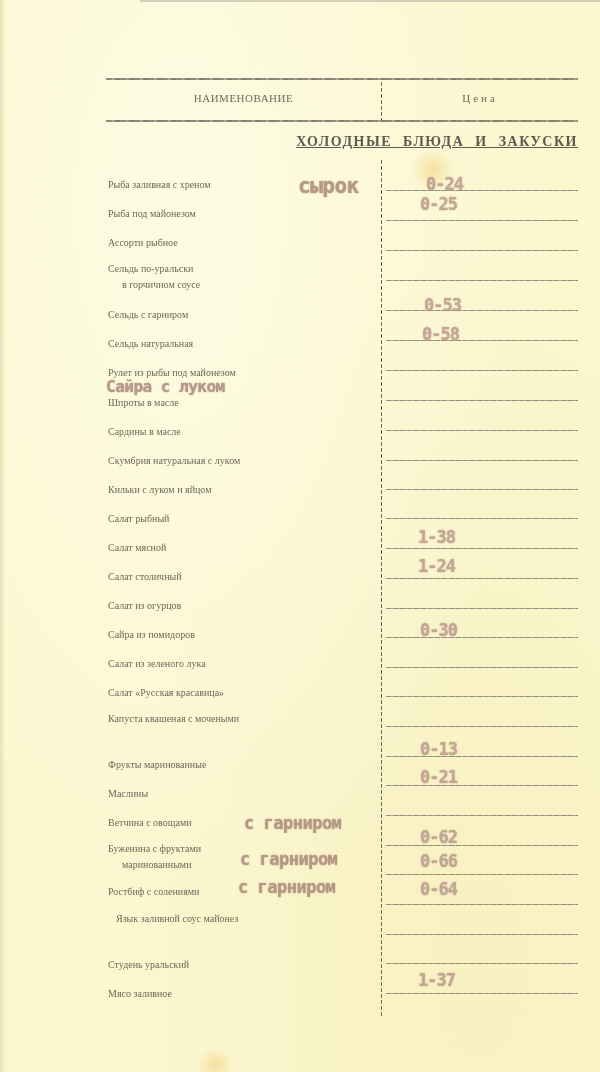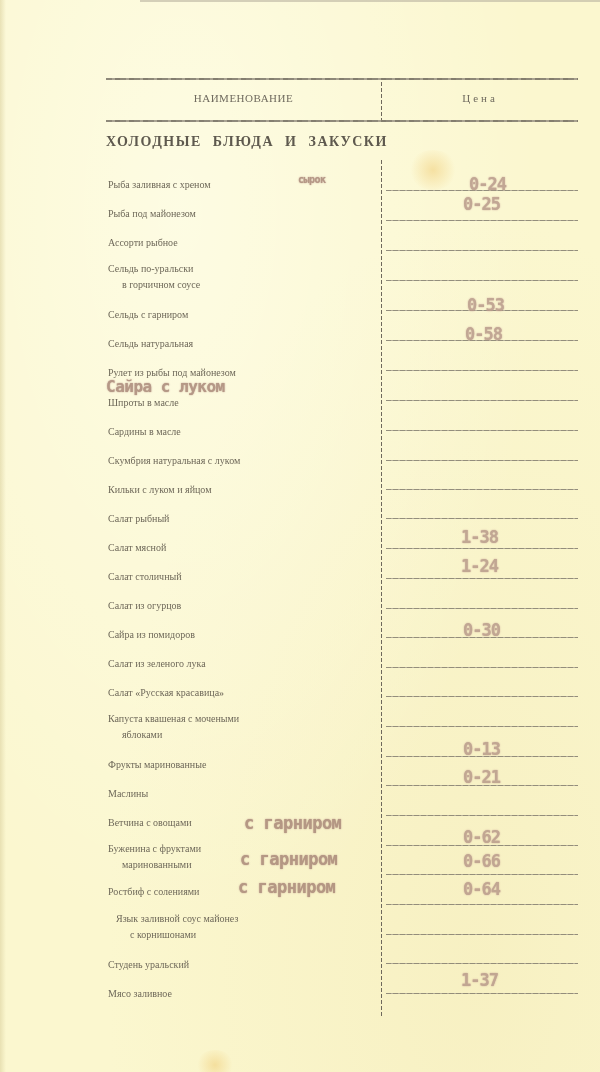--- a/index.html
+++ b/index.html
@@ -35,39 +35,40 @@
     text-align: center; font-size: 11px; letter-spacing: 0.5px;
     font-family: "Liberation Serif", serif; color: #6f6a5e;
   }
   .hdr-price {
     position: absolute; left: 382px; width: 196px; top: 92px;
     text-align: center; font-size: 11px; letter-spacing: 3px;
     font-family: "Liberation Serif", serif; color: #6f6a5e;
   }
   .section-title {
     position: absolute; left: 106px; width: 472px; top: 134px;
-    text-align: left; font-size: 14px; font-weight: bold; letter-spacing: 1.5px;
+    text-align: right; font-size: 14px; font-weight: bold; letter-spacing: 1.5px;
     font-family: "Liberation Serif", serif; color: #5e594e;
     word-spacing: 6px;
+    text-decoration: underline;
   }
   .item {
     position: absolute; left: 108px; width: 270px;
     font-size: 10px; line-height: 16px; color: #6e6859;
     font-family: "Liberation Serif", serif;
     white-space: nowrap;
   }
   .item .l2 { display: block; padding-left: 14px; }
   .rule {
     position: absolute; left: 386px; width: 192px; height: 1px;
     background: repeating-linear-gradient(90deg, #7a7468 0 5px, #a39c8c 5px 7px);
     opacity: 0.8;
   }
   .price {
     position: absolute; left: 420px; width: 80px;
-    text-align: right; font-size: 17px; font-weight: bold;
+    text-align: left; font-size: 17px; font-weight: bold;
     font-family: "DejaVu Sans Mono", "Liberation Mono", monospace;
     color: #b89a8a; opacity: 0.85; letter-spacing: -1px;
     text-shadow: 0 0 1px #c9a89a, 0 0 2px rgba(190,150,140,0.6);
   }
   .stamp {
     position: absolute; font-size: 17px; font-weight: bold;
     font-family: "DejaVu Sans Mono", "Liberation Mono", monospace;
     color: #a98878; opacity: 0.85; letter-spacing: -0.5px;
     text-shadow: 0 0 1px #b9988a, 0 0 2px rgba(180,140,130,0.6);
     white-space: nowrap;
@@ -106,27 +107,27 @@
 <div class="item" style="top:424px;"><span>Сардины в масле</span></div>
 <div class="item" style="top:453px;"><span>Скумбрия натуральная с луком</span></div>
 <div class="item" style="top:482px;"><span>Кильки с луком и яйцом</span></div>
 <div class="item" style="top:511px;"><span>Салат рыбный</span></div>
 <div class="item" style="top:540px;"><span>Салат мясной</span></div>
 <div class="item" style="top:569px;"><span>Салат столичный</span></div>
 <div class="item" style="top:598px;"><span>Салат из огурцов</span></div>
 <div class="item" style="top:627px;"><span>Сайра из помидоров</span></div>
 <div class="item" style="top:656px;"><span>Салат из зеленого лука</span></div>
 <div class="item" style="top:685px;"><span>Салат «Русская красавица»</span></div>
-<div class="item" style="top:711px;"><span>Капуста квашеная с мочеными</span><span class="l2">яблоками</span></div>
+<div class="item" style="top:711px;"><span>Капуста квашеная с мочеными</span></div>
 <div class="item" style="top:757px;"><span>Фрукты маринованные</span></div>
 <div class="item" style="top:786px;"><span>Маслины</span></div>
 <div class="item" style="top:815px;"><span>Ветчина с овощами</span></div>
 <div class="item" style="top:841px;"><span>Буженина с фруктами</span><span class="l2">маринованными</span></div>
 <div class="item" style="top:884px;"><span>Ростбиф с солениями</span></div>
-<div class="item" style="top:911px;margin-left:8px;"><span>Язык заливной соус майонез</span><span class="l2">с корнишонами</span></div>
+<div class="item" style="top:911px;margin-left:8px;"><span>Язык заливной соус майонез</span></div>
 <div class="item" style="top:957px;"><span>Студень уральский</span></div>
 <div class="item" style="top:986px;"><span>Мясо заливное</span></div>
 
 <div class="rule" style="top:190px;"></div>
 <div class="rule" style="top:220px;"></div>
 <div class="rule" style="top:250px;"></div>
 <div class="rule" style="top:280px;"></div>
 <div class="rule" style="top:310px;"></div>
 <div class="rule" style="top:340px;"></div>
 <div class="rule" style="top:370px;"></div>
@@ -159,17 +160,17 @@
 <div class="price" style="top:527px;left:418px;">1-38</div>
 <div class="price" style="top:556px;left:418px;">1-24</div>
 <div class="price" style="top:620px;left:420px;">0-30</div>
 <div class="price" style="top:739px;left:420px;">0-13</div>
 <div class="price" style="top:767px;left:420px;">0-21</div>
 <div class="price" style="top:827px;left:420px;">0-62</div>
 <div class="price" style="top:851px;left:420px;">0-66</div>
 <div class="price" style="top:879px;left:420px;">0-64</div>
 <div class="price" style="top:970px;left:418px;">1-37</div>
 
-<div class="stamp" style="left:298px;top:174px;font-size:10px;">сырок</div>
+<div class="stamp" style="left:298px;top:174px;font-size:21px;">сырок</div>
 <div class="stamp" style="left:106px;top:377px;font-size:16px;">Сайра с луком</div>
 <div class="stamp" style="left:244px;top:813px;">с гарниром</div>
 <div class="stamp" style="left:240px;top:849px;">с гарниром</div>
 <div class="stamp" style="left:238px;top:877px;">с гарниром</div>
 
 </body></html>

